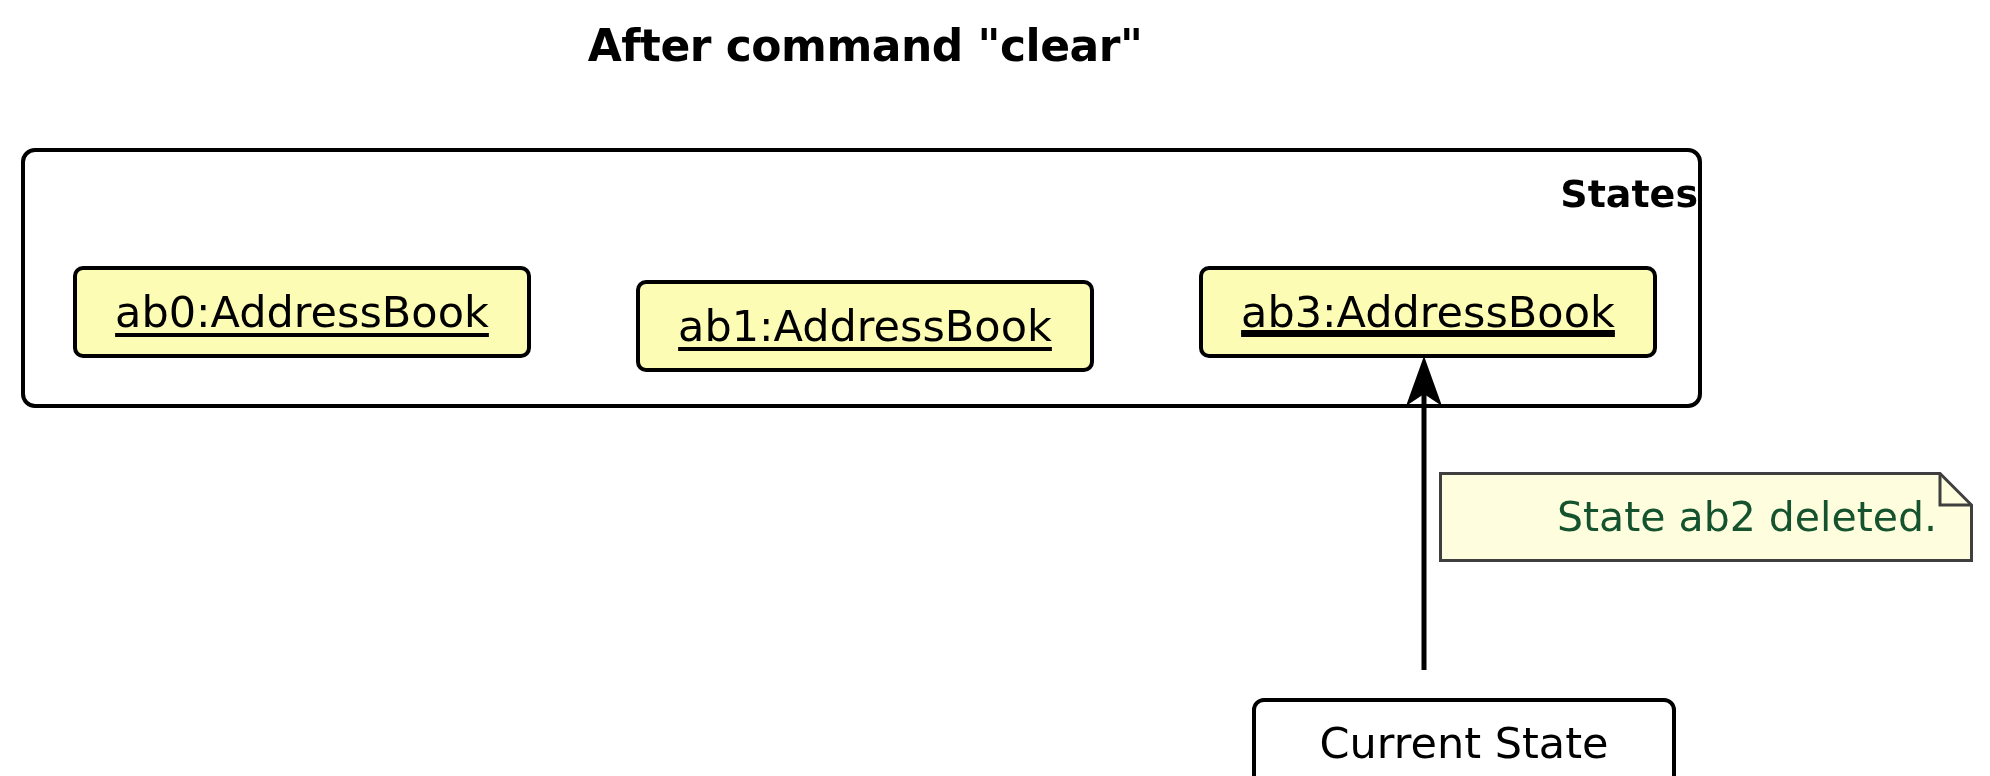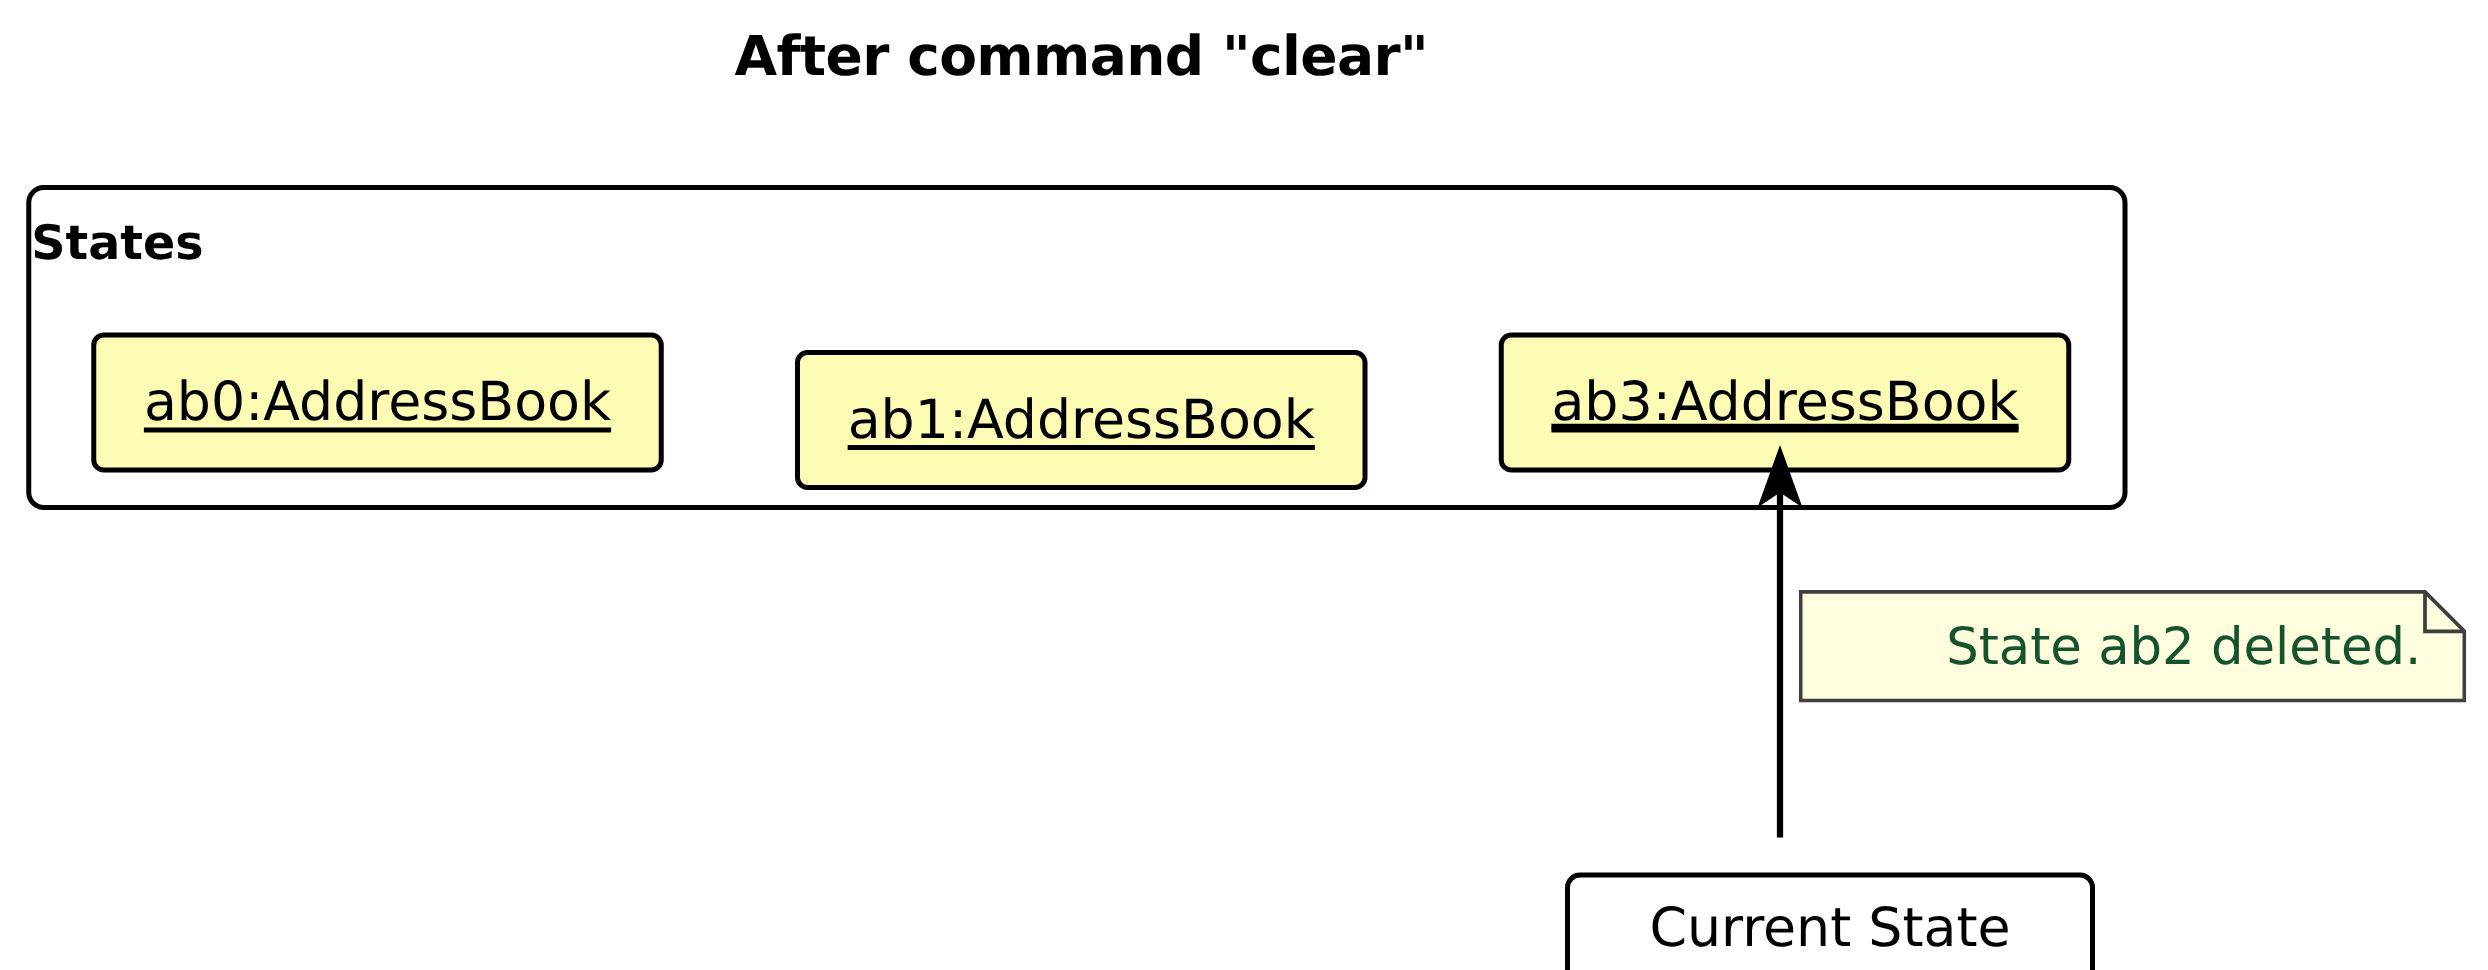--- a/index.html
+++ b/index.html
@@ -40,31 +40,31 @@
     border: 4px solid #000000;
     border-radius: 14px;
     background: #ffffff;
     box-sizing: border-box;
   }
   .states-frame-title {
     position: absolute;
     left: 0;
     top: 20px;
     width: 100%;
-    text-align: left;
+    text-align: right;
     font-size: 38px;
     font-weight: bold;
     color: #000000;
     white-space: nowrap;
   }
 
   
   .object-box {
     position: absolute;
-    height: 112px;
+    height: 92px;
     background: #fcfcb4;
     border: 4px solid #000000;
     border-radius: 10px;
     box-sizing: border-box;
     display: flex;
     align-items: center;
     justify-content: center;
   }
   .object-label {
     font-size: 43px;

